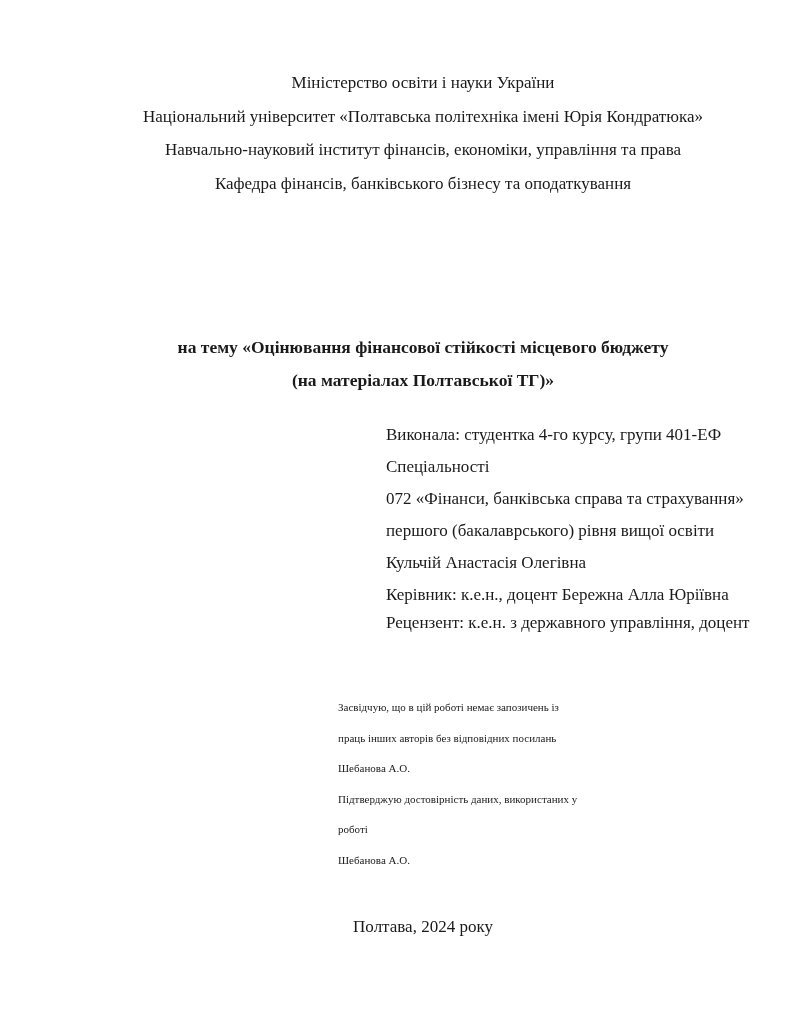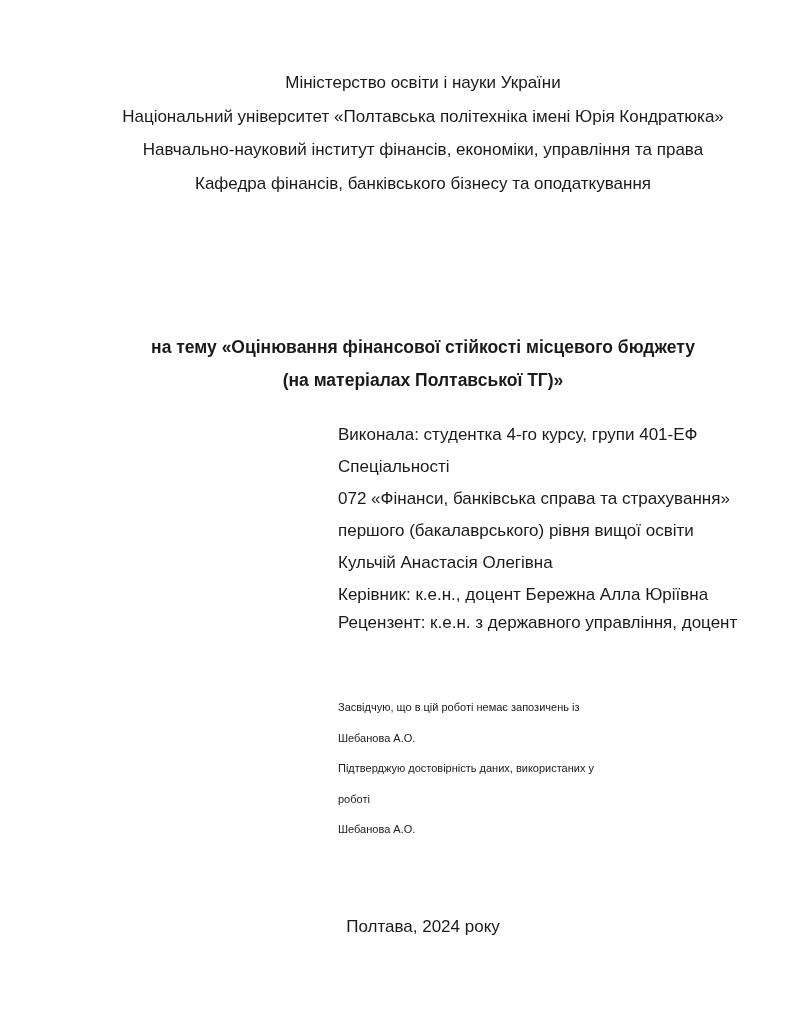--- a/index.html
+++ b/index.html
@@ -6,21 +6,21 @@
     margin: 0;
     padding: 0;
     background: #ffffff;
   }
   .page {
     position: relative;
     width: 791px;
     height: 1024px;
     background: #ffffff;
     color: #1a1a1a;
-    font-family: Liberation Sans, sans-serif;
+    font-family: Liberation Serif, serif;
     overflow: hidden;
   }
   .page p { margin: 0; padding: 0; }
 
   .header-block {
     position: absolute;
     top: 66px;
     left: 95px;
     right: 40px;
     text-align: center;
@@ -53,21 +53,21 @@
   }
 
   .details-block {
     position: absolute;
     top: 419px;
     left: 338px;
     right: 40px;
     font-size: 17px;
     font-weight: 400;
   }
-  .details-block p { line-height: 32px; }
+  .details-block p { line-height: 32px; margin-left: 48px; }
   .details-block p.wrap-line { line-height: 23px; }
 
   .declaration-block {
     position: absolute;
     top: 692px;
     left: 338px;
     right: 40px;
     font-size: 11px;
     font-weight: 400;
   }
@@ -106,20 +106,21 @@
     <p>Спеціальності</p>
     <p>072 «Фінанси, банківська справа та страхування»</p>
     <p>першого (бакалаврського) рівня вищої освіти</p>
     <p>Кульчій Анастасія Олегівна</p>
     <p>Керівник: к.е.н., доцент Бережна Алла Юріївна</p>
     <p class="wrap-line">Рецензент: к.е.н. з державного управління, доцент</p>
   </div>
 
   <div class="declaration-block">
     <p>Засвідчую, що в цій роботі немає запозичень із</p>
+    <p>праць інших авторів без відповідних посилань</p>
     <p>Шебанова А.О.</p>
     <p>Підтверджую достовірність даних, використаних у</p>
     <p>роботі</p>
     <p>Шебанова А.О.</p>
   </div>
 
   <p class="footer-line">Полтава, 2024 року</p>
 
 </div>
 

